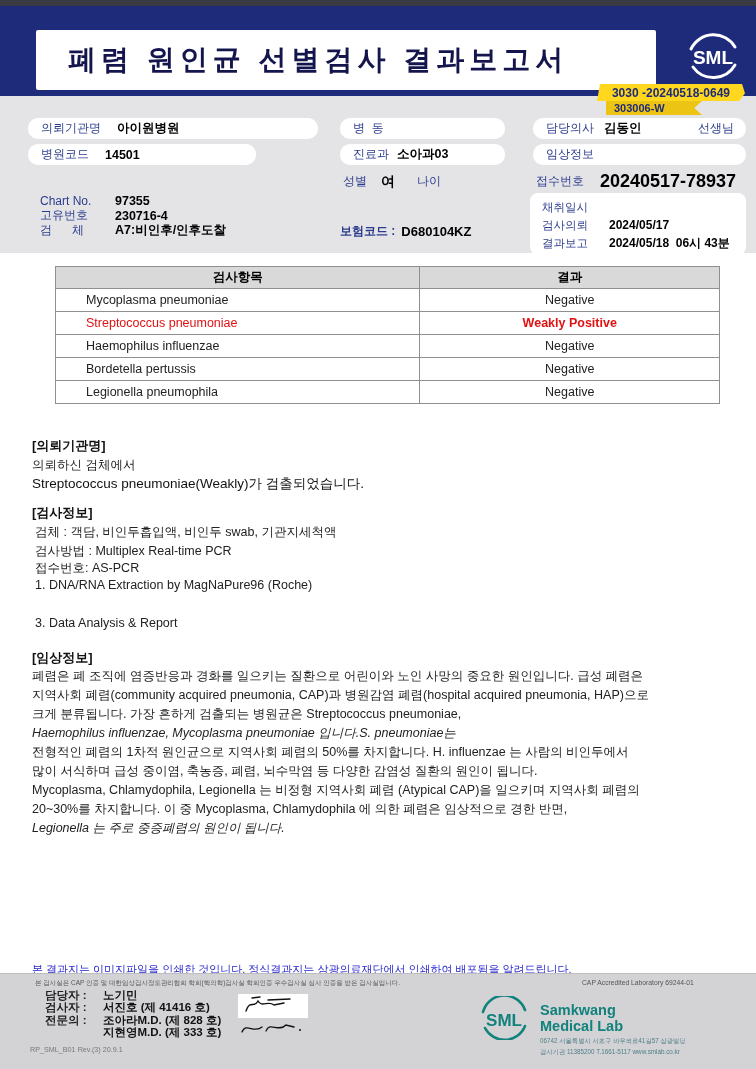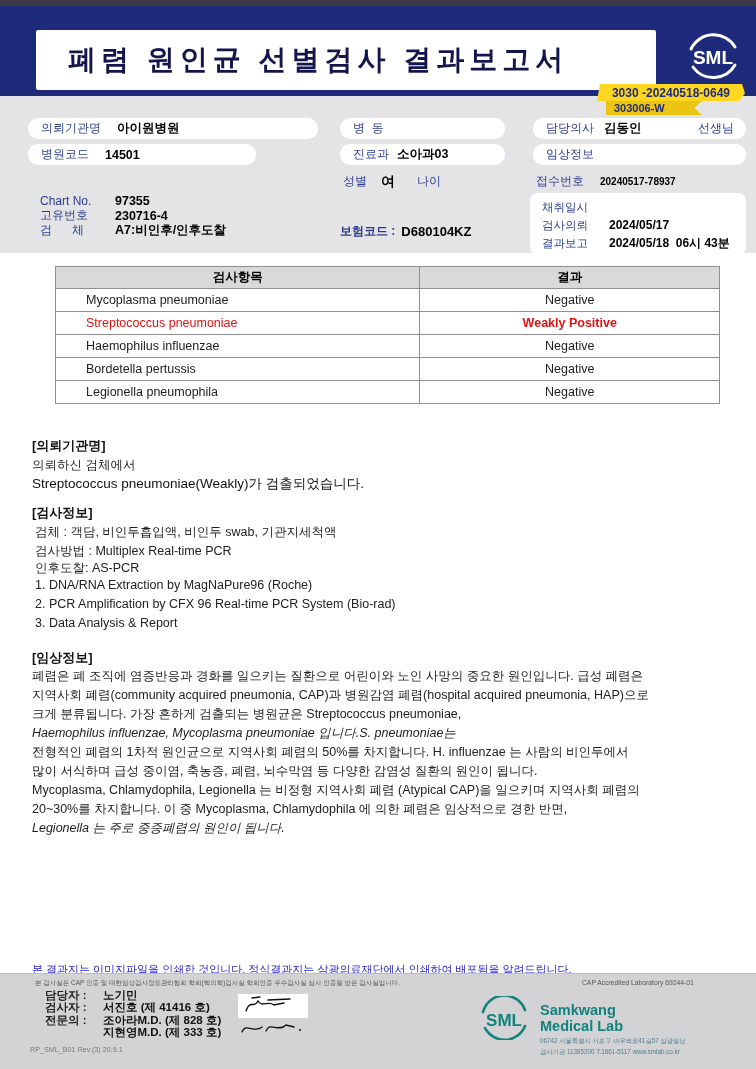--- a/index.html
+++ b/index.html
@@ -110,21 +110,21 @@
   </div>
 
   <div class="plain-row" style="left:343px; top:171px; height:21px;">
     <span class="lbl">성별</span>
     <span class="val" style="margin-left:14px; font-size:14px;">여</span>
     <span class="lbl" style="margin-left:22px;">나이</span>
     <span class="val"></span>
   </div>
   <div class="plain-row" style="left:536px; top:171px; height:21px;">
     <span class="lbl">접수번호</span>
-    <span class="val" style="font-size:10px;">20240517-78937</span>
+    <span class="val" style="font-size:18px;">20240517-78937</span>
   </div>
 
   <div class="plain-row" style="left:40px; top:193px; height:15px;">
     <span class="lbl" style="width:72px;">Chart No.</span>
     <span class="val" style="margin-left:3px;">97355</span>
   </div>
   <div class="plain-row" style="left:40px; top:208px; height:15px;">
     <span class="lbl" style="width:72px;">고유번호</span>
     <span class="val" style="margin-left:3px;">230716-4</span>
   </div>
@@ -187,23 +187,22 @@
     </tbody>
       </table>
 
     <div class="sec-head" style="left:32px; top:184px;">[의뢰기관명]</div>
     <div class="sec-line" style="left:32px; top:204px;">의뢰하신 검체에서</div>
     <div class="big-line" style="left:32px; top:222px;">Streptococcus pneumoniae(Weakly)가 검출되었습니다.</div>
 
     <div class="sec-head" style="left:32px; top:251px;">[검사정보]</div>
     <div class="sec-line" style="left:35px; top:271px;">검체 : 객담, 비인두흡입액, 비인두 swab, 기관지세척액</div>
     <div class="sec-line" style="left:35px; top:290px;">검사방법 : Multiplex Real-time PCR</div>
-    <div class="sec-line" style="left:35px; top:307px;">인후도찰: AS-PCR</div>
+    <div class="sec-line" style="left:35px; top:307px;">접수번호: AS-PCR</div>
     <div class="sec-line" style="left:35px; top:325px;">1. DNA/RNA Extraction by MagNaPure96 (Roche)</div>
-    <div class="sec-line" style="left:35px; top:344px;">2. PCR Amplification by CFX 96 Real-time PCR System (Bio-rad)</div>
     <div class="sec-line" style="left:35px; top:363px;">3. Data Analysis &amp; Report</div>
 
     <div class="sec-head" style="left:32px; top:396px;">[임상정보]</div>
     <div class="sec-line" style="left:32px; top:415px;">폐렴은 폐 조직에 염증반응과 경화를 일으키는 질환으로 어린이와 노인 사망의 중요한 원인입니다. 급성 폐렴은</div>
     <div class="sec-line" style="left:32px; top:434px;">지역사회 폐렴(community acquired pneumonia, CAP)과 병원감염 폐렴(hospital acquired pneumonia, HAP)으로</div>
     <div class="sec-line" style="left:32px; top:453px;">크게 분류됩니다. 가장 흔하게 검출되는 병원균은 Streptococcus pneumoniae,</div>
     <div class="sec-line" style="left:32px; top:472px; font-style:italic;">Haemophilus influenzae, Mycoplasma pneumoniae 입니다.S. pneumoniae는</div>
     <div class="sec-line" style="left:32px; top:491px;">전형적인 폐렴의 1차적 원인균으로 지역사회 폐렴의 50%를 차지합니다. H. influenzae 는 사람의 비인두에서</div>
     <div class="sec-line" style="left:32px; top:510px;">많이 서식하며 급성 중이염, 축농증, 폐렴, 뇌수막염 등 다양한 감염성 질환의 원인이 됩니다.</div>
     <div class="sec-line" style="left:32px; top:529px;">Mycoplasma, Chlamydophila, Legionella 는 비정형 지역사회 폐렴 (Atypical CAP)을 일으키며 지역사회 폐렴의</div>

